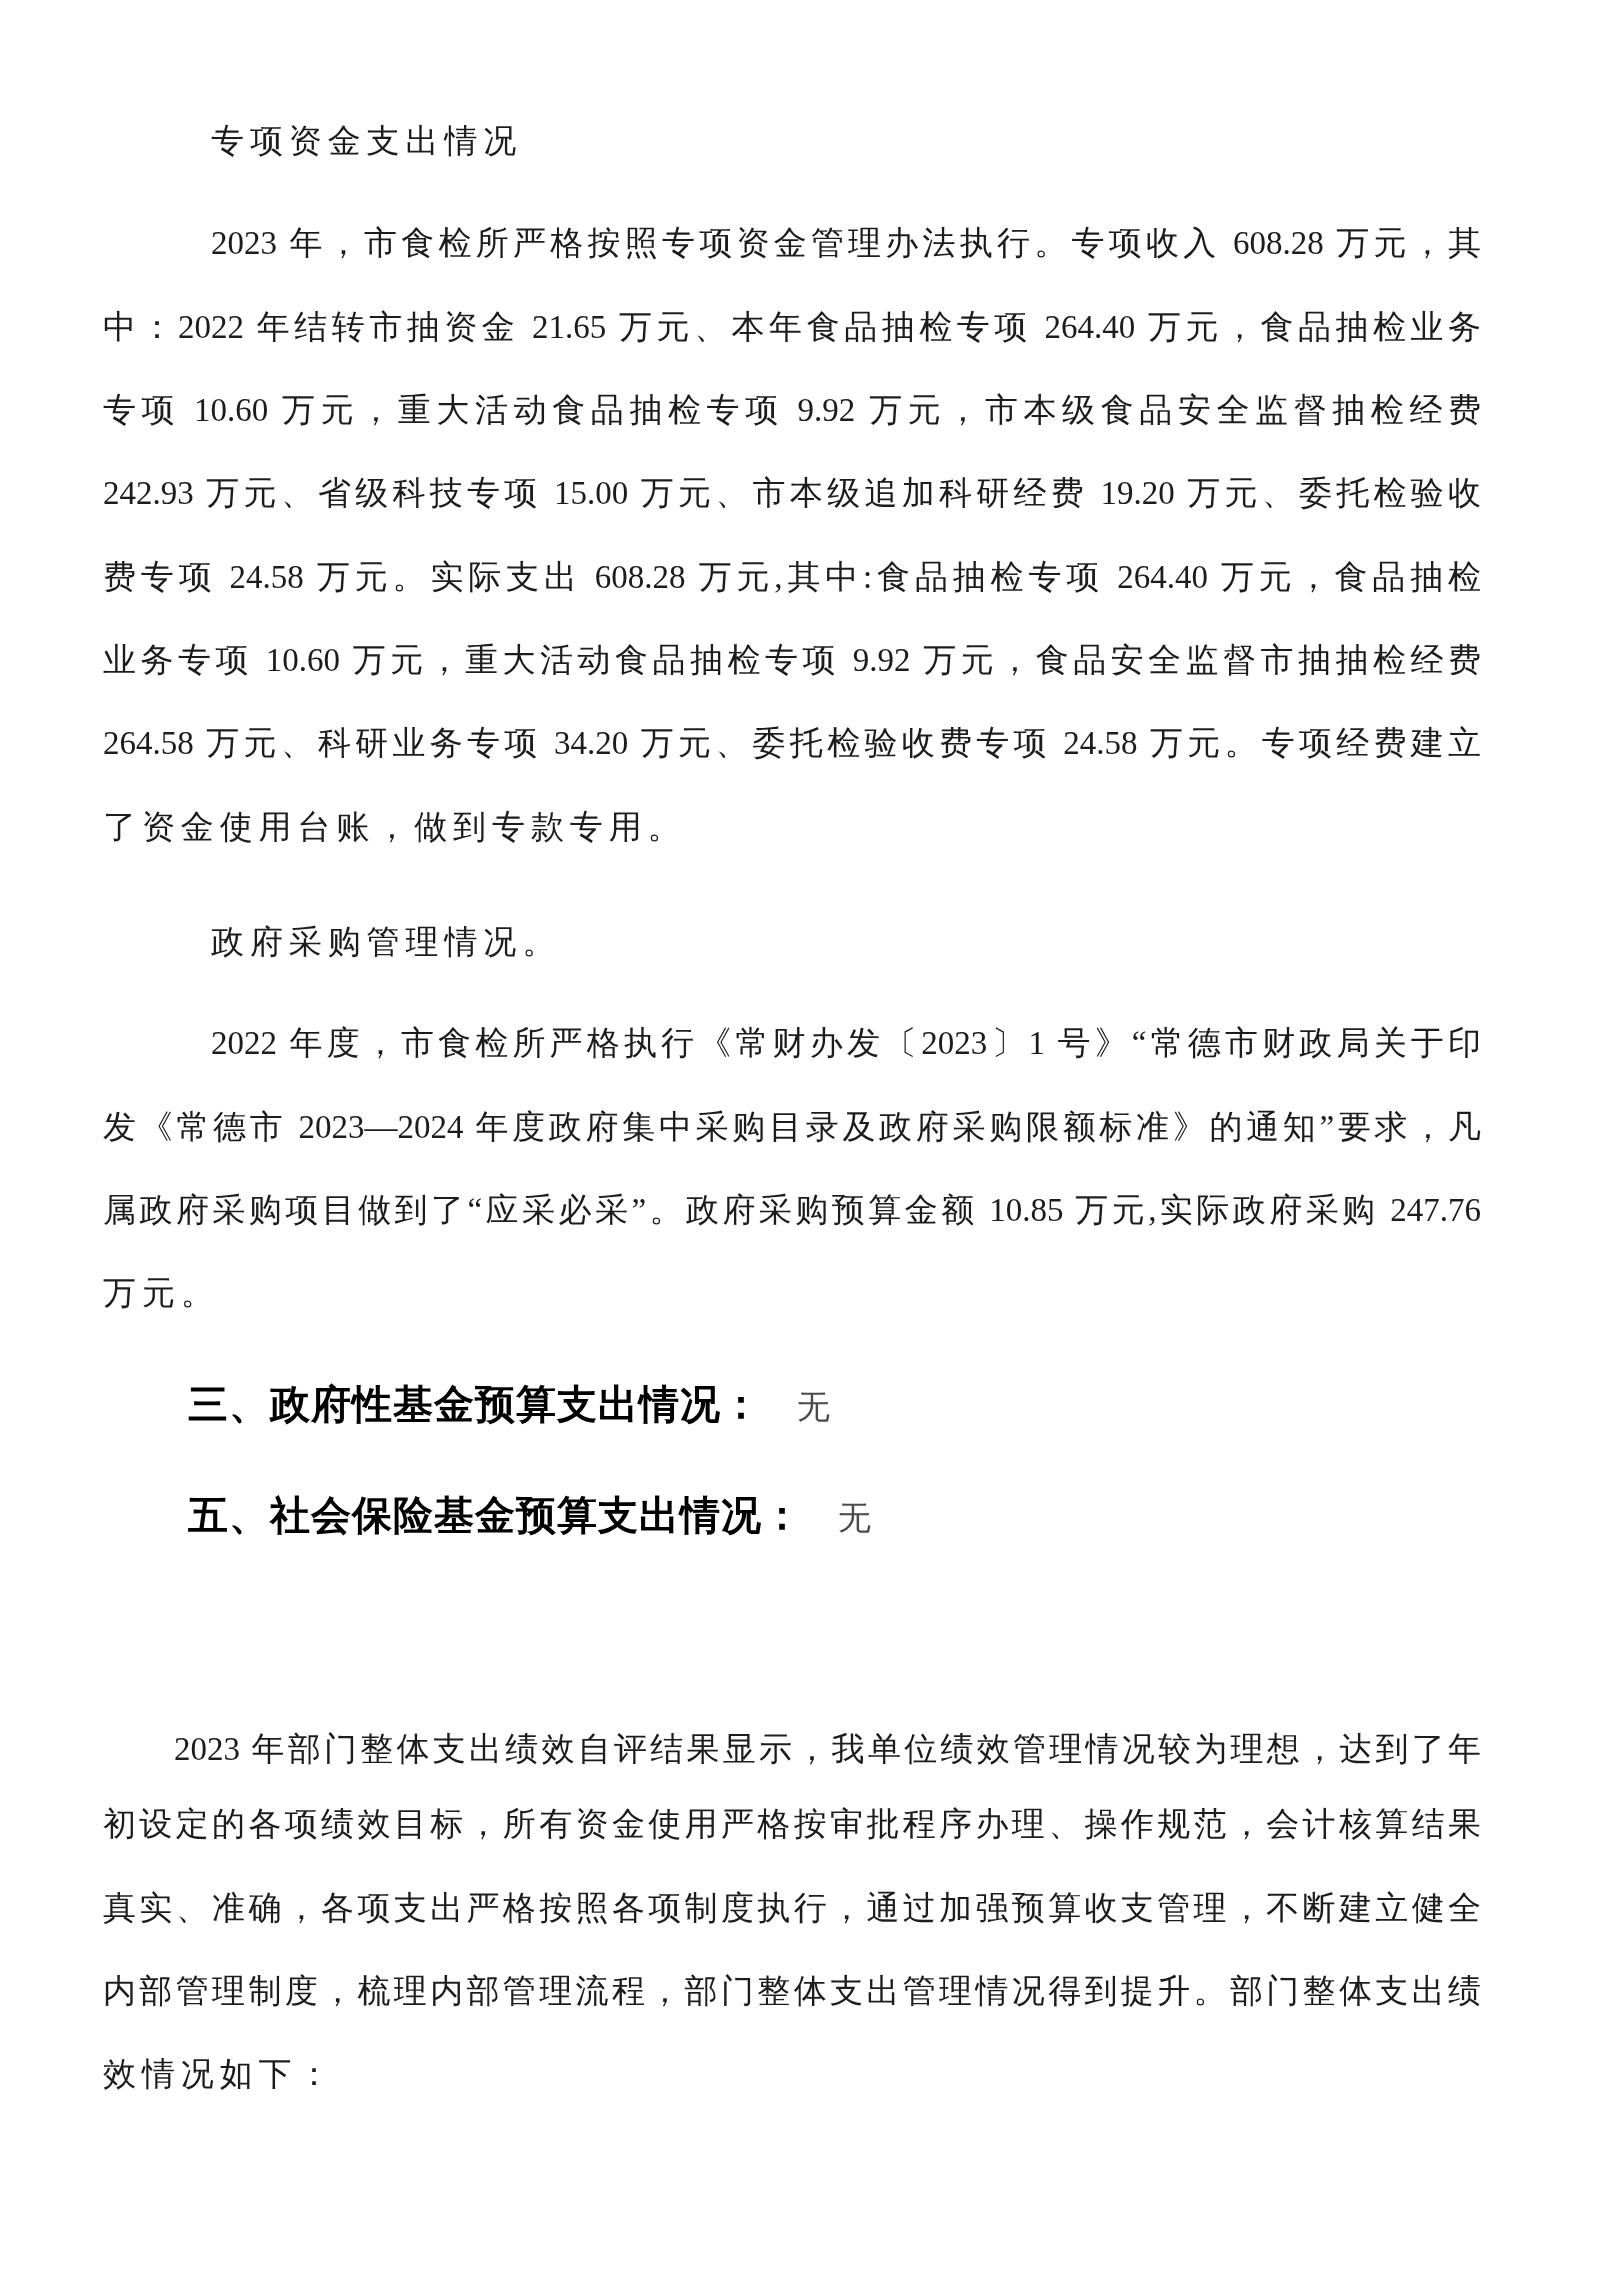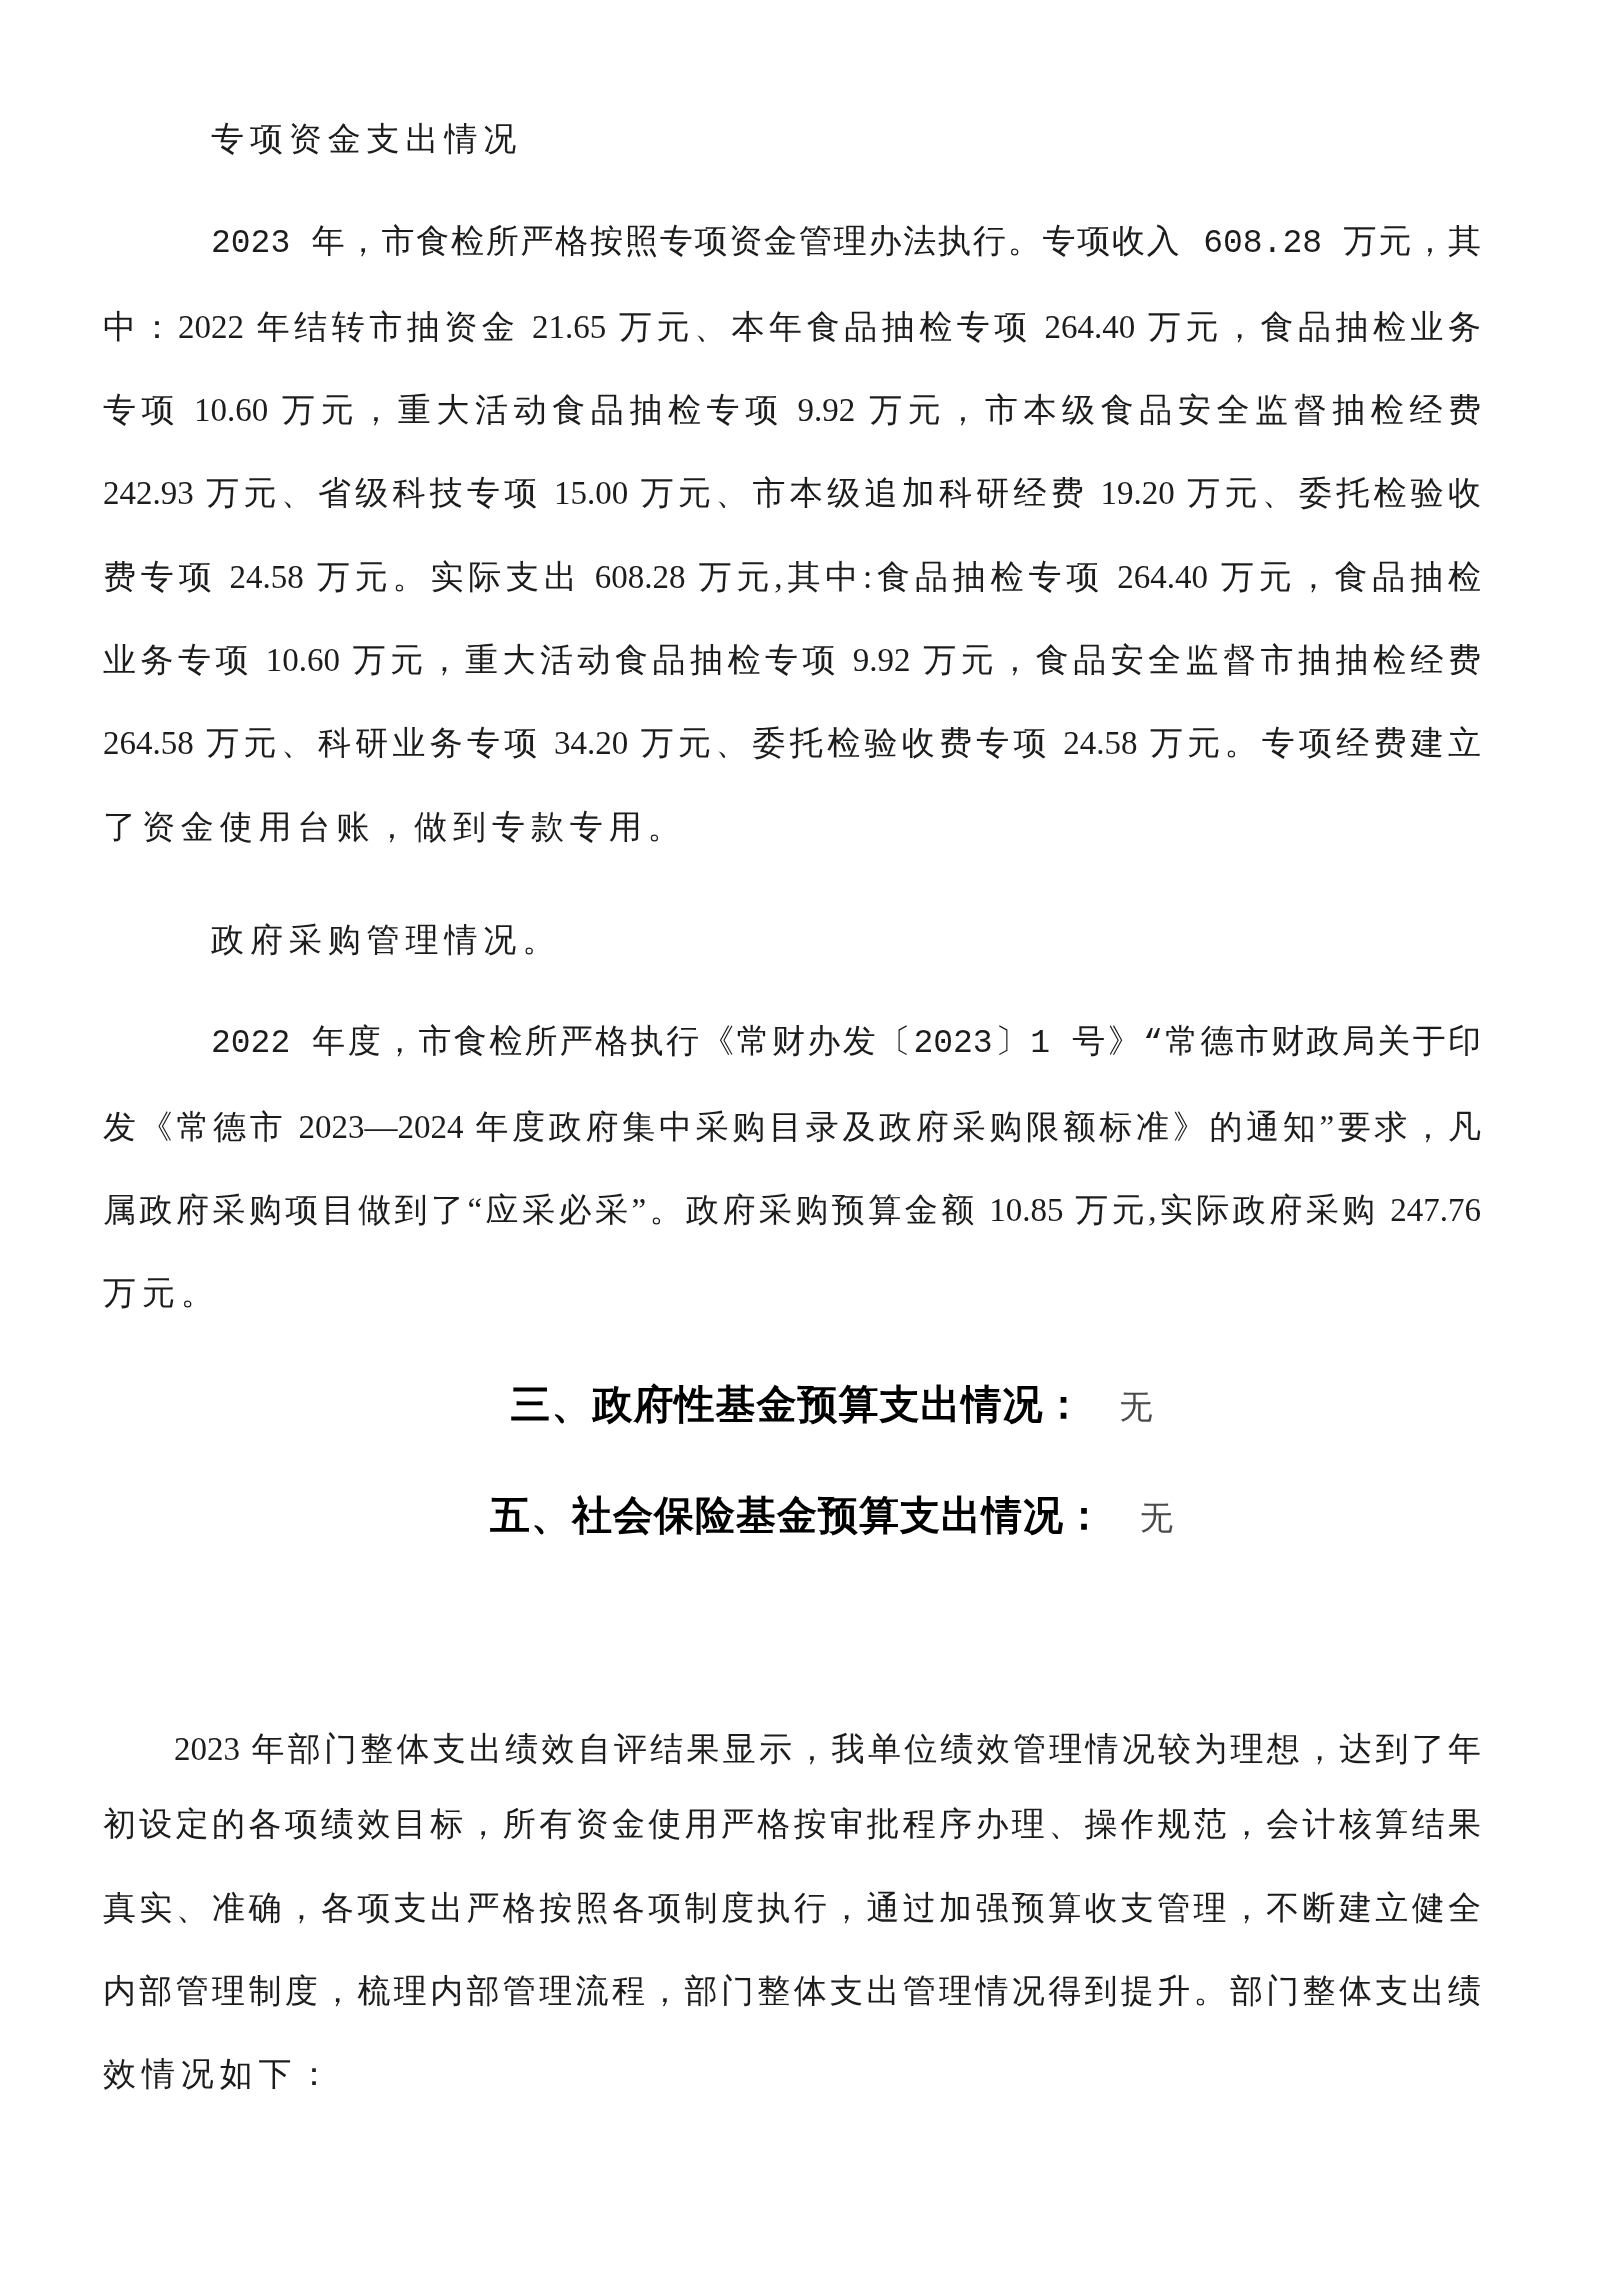--- a/index.html
+++ b/index.html
@@ -28,31 +28,31 @@
   .row.stretch {
     text-align: justify;
     text-align-last: justify;
     letter-spacing: 0;
   }
   
   .row.plain {
     text-align: left;
     letter-spacing: 5.9px;
   }
-  .row.ind  { padding-left: 108px; font-family: Liberation Mono, monospace; }  
+  .row.ind  { padding-left: 108px; }  
   .row.ind2 { padding-left: 71px; margin-top: 8px; }   
   .row.heading {
     font-family: "DejaVu Sans", "Liberation Sans", sans-serif;
     font-weight: bold;
     font-size: 40px;
     line-height: 49px;
     letter-spacing: 1px;
     color: #000000;
     padding-left: 85px; 
-    text-align: center;
+    text-align: left;
   }
   .heading .val {
     font-family: "Liberation Serif", "DejaVu Serif", serif;
     font-weight: normal;
     font-size: 33px;
     letter-spacing: 5.9px;
     color: #4a4a4a;
     margin-left: 35px;
   }
 </style>

